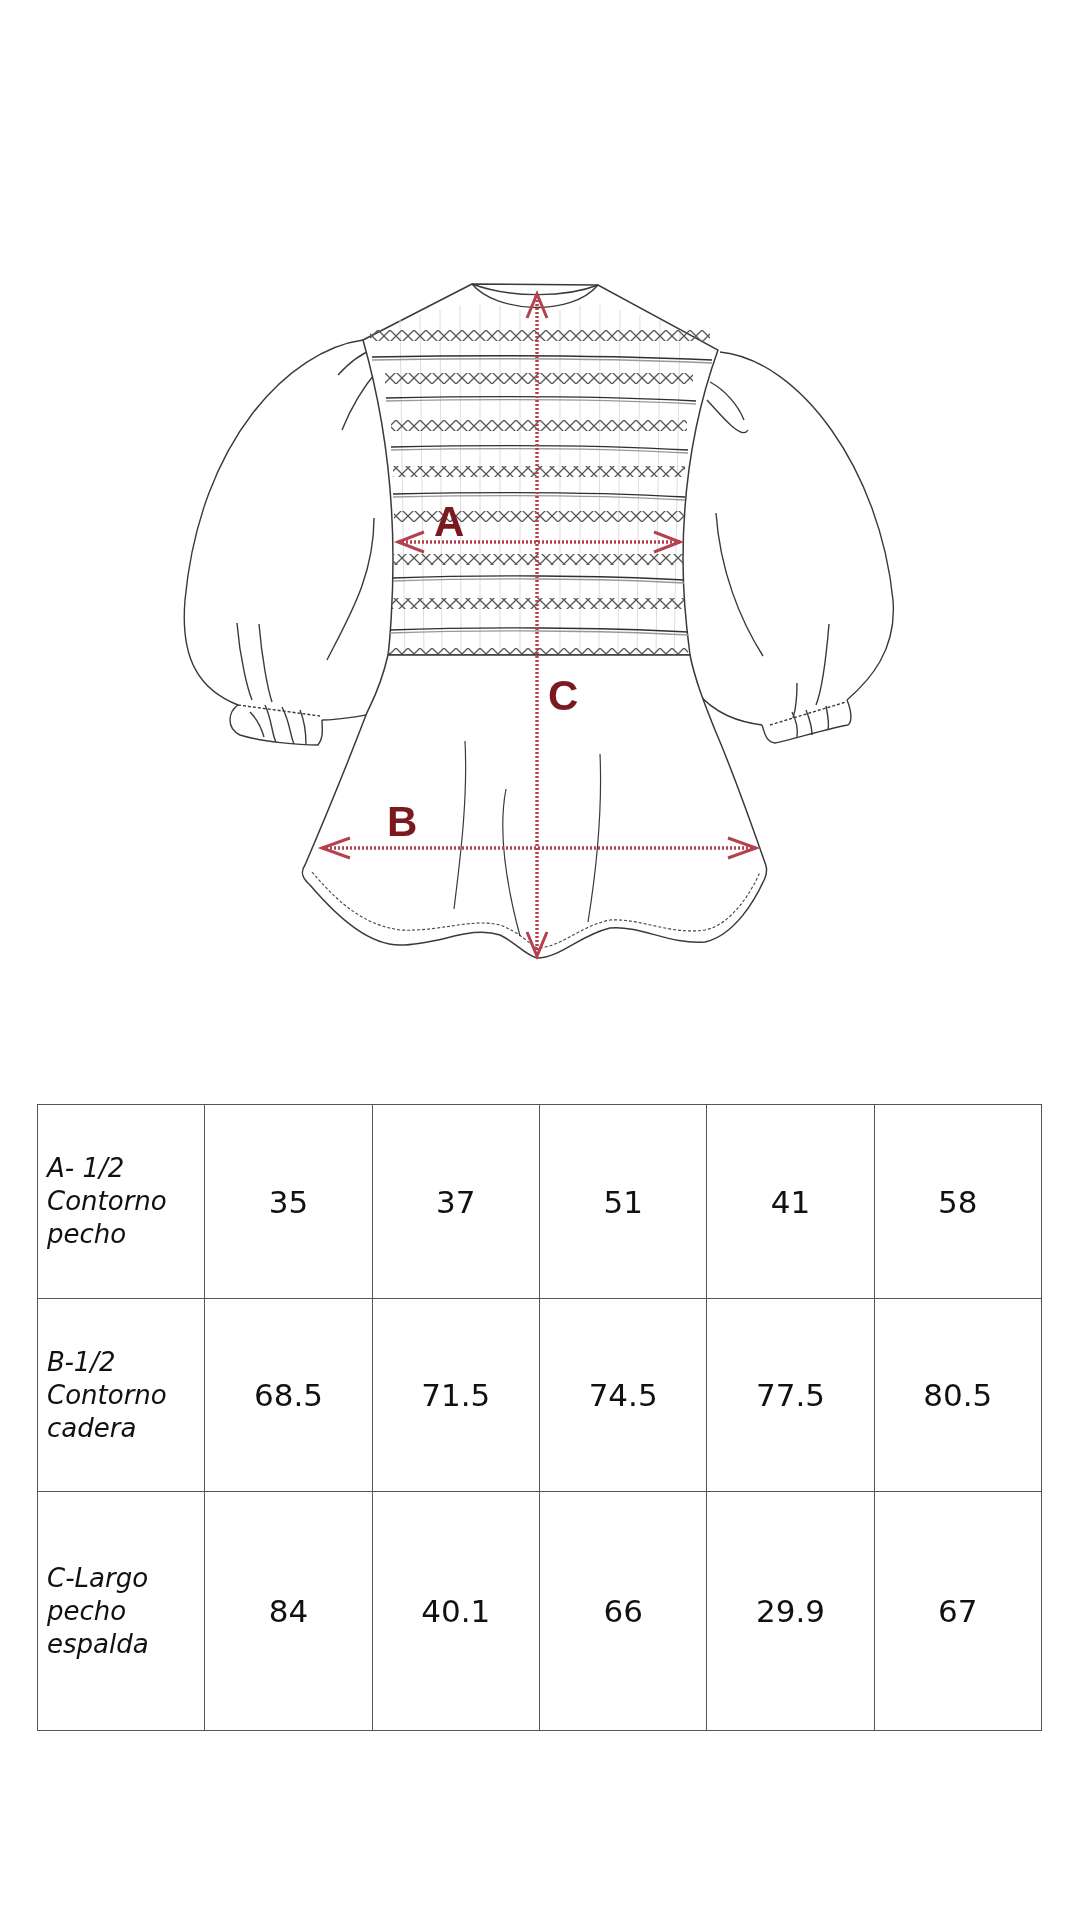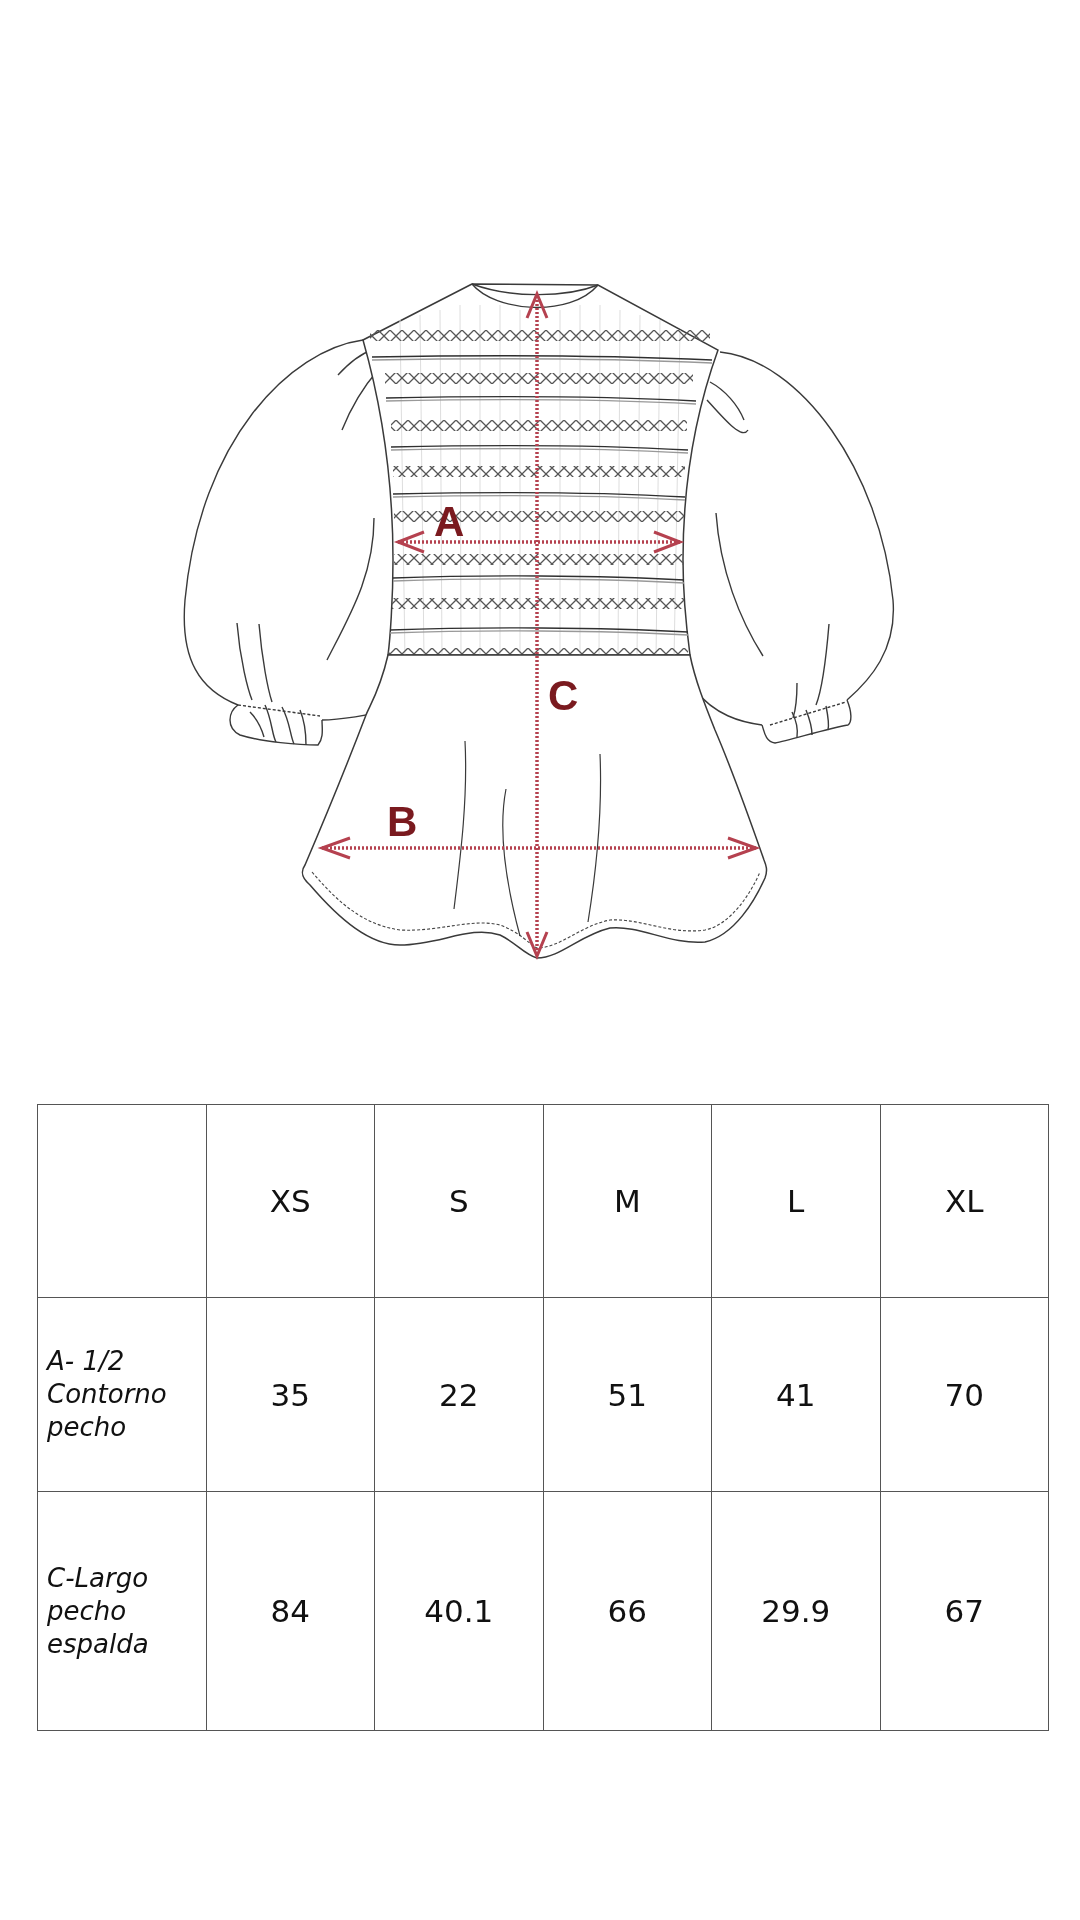--- a/index.html
+++ b/index.html
@@ -142,39 +142,43 @@
     <path d="M728 838 L 756 848 L 728 858" fill="none" stroke="#b5414f" stroke-width="3"></path>
   </g>
 
   <text class="letter" x="434" y="536" fill="#7a1a1f">A</text>
   <text class="letter" x="387" y="836" fill="#7a1a1f">B</text>
   <text class="letter" x="548" y="710" fill="#7a1a1f">C</text>
 </svg>
 
 <table id="size-table">
   <tbody>
-      <tr class="h-head">
-    <td class="col"></td>
-    <td class="col">XS</td>
-    <td class="col">S</td>
-    <td class="col">M</td>
-    <td class="col">L</td>
-    <td class="col">XL</td>
-  </tr>
   <tr class="h-a">
     <td class="label">
       <span class="lbl-line">A- 1/2</span>
       <span class="lbl-line">Contorno</span>
       <span class="lbl-line">pecho</span>
     </td>
     <td>35</td>
-    <td>22</td>
+    <td>37</td>
     <td>51</td>
     <td>41</td>
-    <td>70</td>
+    <td>58</td>
+  </tr>
+  <tr class="h-b">
+    <td class="label">
+      <span class="lbl-line">B-1/2</span>
+      <span class="lbl-line">Contorno</span>
+      <span class="lbl-line">cadera</span>
+    </td>
+    <td>68.5</td>
+    <td>71.5</td>
+    <td>74.5</td>
+    <td>77.5</td>
+    <td>80.5</td>
   </tr>
   <tr class="h-c">
     <td class="label">
       <span class="lbl-line">C-Largo</span>
       <span class="lbl-line">pecho</span>
       <span class="lbl-line">espalda</span>
     </td>
     <td>84</td>
     <td>40.1</td>
     <td>66</td>

